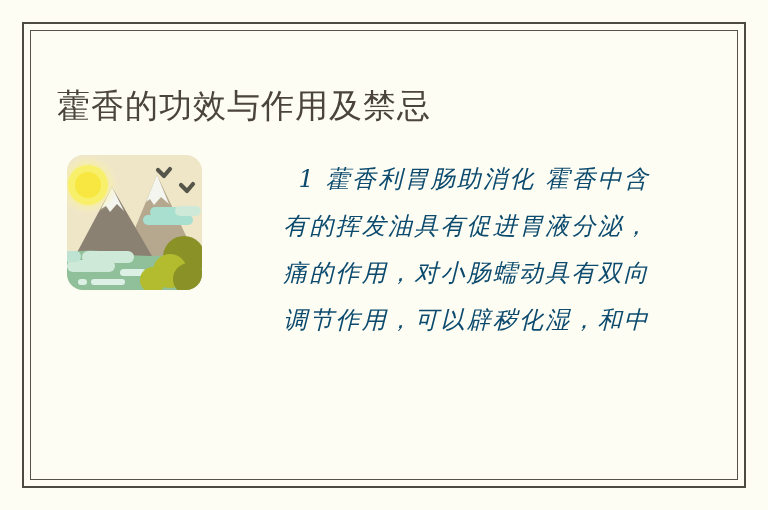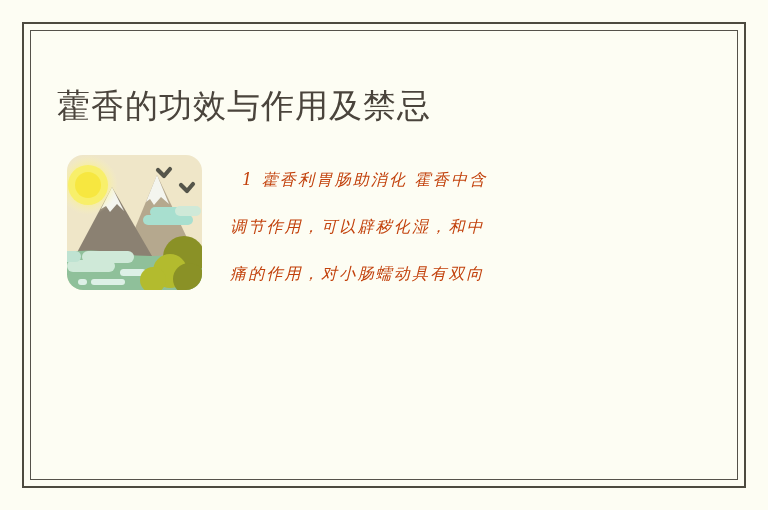--- a/index.html
+++ b/index.html
@@ -13,20 +13,21 @@
     font-family: "Liberation Sans", sans-serif;
     overflow: hidden;
   }
 
   .page {
     position: relative;
     width: 768px;
     height: 358px;
     background: #fdfdf3;
     box-sizing: border-box;
+    text-align: right;
   }
 
   
   .frame-outer {
     position: absolute;
     left: 22px;
     top: 22px;
     width: 724px;
     height: 466px;
     border: 2px solid #4d4a3f;
@@ -81,23 +82,23 @@
 
   
   .article {
     position: absolute;
     left: 173px;
     top: 9px;
     width: 420px;
   }
   .article p {
     margin: 0;
-    font-size: 16px;
+    font-size: 24px;
     line-height: 47px;
-    color: #c2410c;
+    color: #0c4a6e;
     letter-spacing: 2.2px;
     font-family: "DejaVu Serif", "Liberation Serif", serif;
     font-style: italic;
     font-weight: 400;
     text-indent: 0;
     white-space: nowrap;
   }
   .article p.first {
     text-indent: 12px;
   }
@@ -171,18 +172,19 @@
           <g fill="none" stroke="#55554a" stroke-width="4.2" stroke-linecap="round" stroke-linejoin="round">
             <path d="M101 23 L107 29 L113 22"></path>
             <path d="M124 38 L130 44 L136 37"></path>
           </g>
         </g>
       </svg>
     </div>
 
     <div class="article">
       <p class="first">1 藿香利胃肠助消化 霍香中含</p>
+      <p>有的挥发油具有促进胃液分泌，</p>
+      <p>痛的作用，对小肠蠕动具有双向</p>
       <p>调节作用，可以辟秽化湿，和中</p>
-      <p>痛的作用，对小肠蠕动具有双向</p>
     </div>
 
   </div>
 </div>
 
 </body></html>

